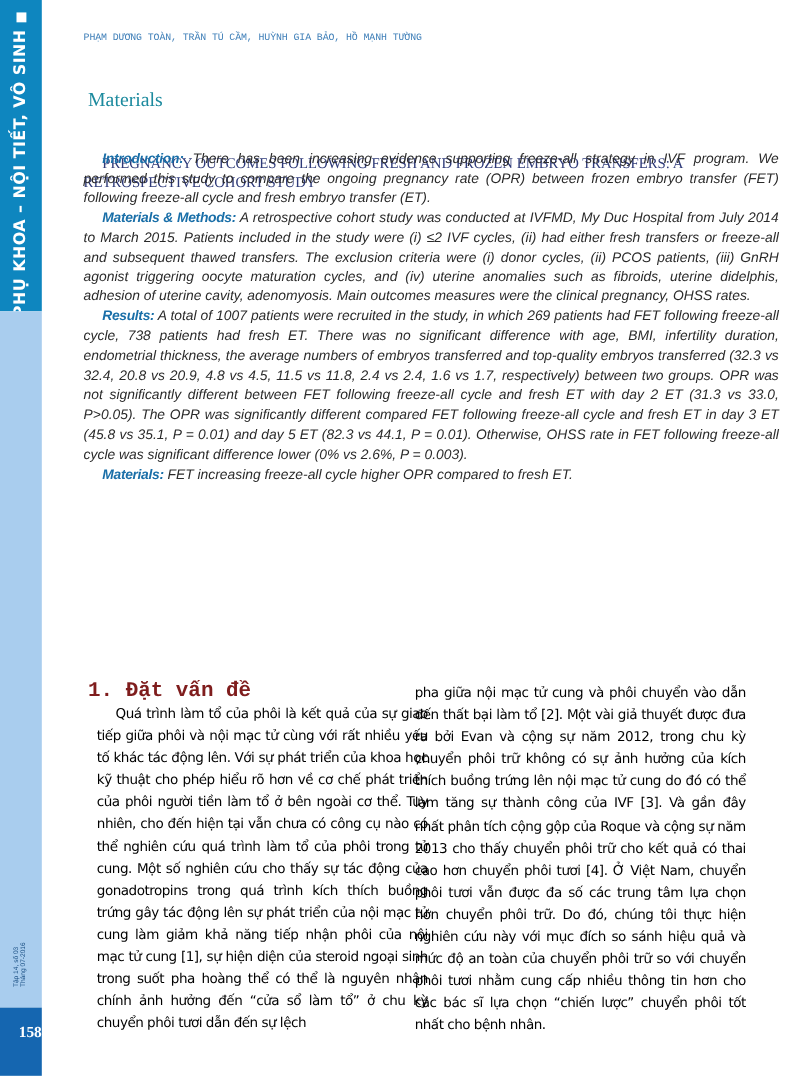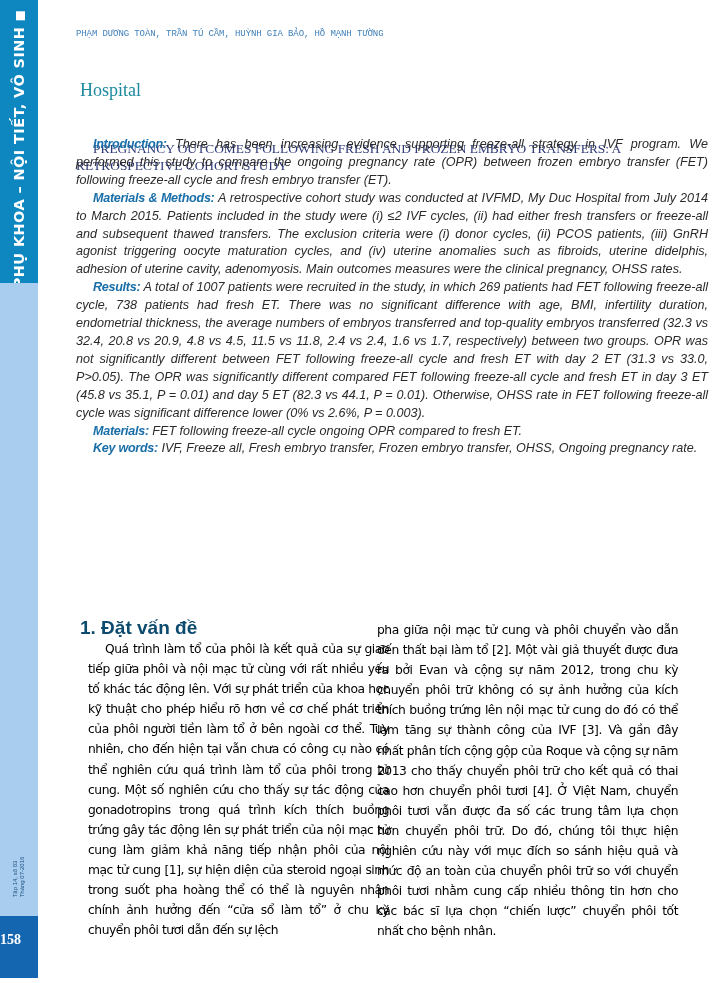--- a/index.html
+++ b/index.html
@@ -32,21 +32,21 @@
     display: inline-block; width: 9px; height: 9px; background: #fff;
     margin-left: 6px; vertical-align: middle;
   }
   .issue-label {
     position: absolute; left: 19px; top: 877px;
     transform: translate(-50%, -50%) rotate(-90deg);
     white-space: nowrap; color: #1a4f83; font-size: 6px; line-height: 7px;
     text-align: left; font-family: "Liberation Sans", sans-serif;
   }
   .page-number {
-    position: absolute; left: 0; top: 932px; width: 38px; text-align: left;
+    position: absolute; left: 0; top: 932px; width: 38px; text-align: right;
     color: #ffffff; font-weight: bold; font-size: 14px;
     font-family: "Liberation Serif", serif;
   }
   .authors {
     position: absolute; left: 76px; top: 29px;
     color: #3f7fb8; font-size: 9px; letter-spacing: -0.1px;
     font-family: Liberation Mono, monospace;
   }
   .abstract-heading {
     position: absolute; left: 80px; top: 80px;
@@ -65,22 +65,22 @@
     font-family: "Liberation Sans", sans-serif;
   }
   .abstract-body p { margin: 0; text-indent: 17px; }
   .lead {
     color: #1a6fa8; font-weight: bold; font-style: italic;
     font-family: "Liberation Sans", sans-serif;
     letter-spacing: -0.3px;
   }
   .section-heading {
     position: absolute; left: 80px; top: 617px;
-    color: #0c4a6e; font-size: 19px; font-weight: bold;
-    font-family: Liberation Sans, sans-serif;
+    color: #7f1d1d; font-size: 19px; font-weight: bold;
+    font-family: Liberation Mono, monospace;
   }
   .col {
     position: absolute; top: 639px; width: 301px;
     font-size: 12.3px; line-height: 20.1px; text-align: justify;
     color: #000000; font-family: "DejaVu Sans", sans-serif;
     letter-spacing: -0.45px;
   }
   .col p { margin: 0; }
   .col-left { left: 88px; text-indent: 17px; }
   .col-right { left: 377px; top: 620px; }
@@ -95,29 +95,28 @@
   <div class="issue-label" style="top:594px;">
     <div>Tập 14, số 03</div>
     <div>Tháng 07-2016</div>
   </div>
 </div>
 <div class="sidebar-page"></div>
 <div class="page-number">158</div>
 
 <div class="authors">PHẠM DƯƠNG TOÀN, TRẦN TÚ CẦM, HUỲNH GIA BẢO, HỒ MẠNH TƯỜNG</div>
 
-<div class="abstract-heading">Hospital</div>
+<div class="abstract-heading">Materials</div>
 <div class="abstract-title">PREGNANCY OUTCOMES FOLLOWING FRESH AND FROZEN EMBRYO TRANSFERS: A RETROSPECTIVE COHORT STUDY</div>
 
 <div class="abstract-body">
   <p><span class="lead">Introduction:</span><span> There has been increasing evidence supporting freeze-all strategy in IVF program. We performed this study to compare the ongoing pregnancy rate (OPR) between frozen embryo transfer (FET) following freeze-all cycle and fresh embryo transfer (ET).</span></p>
   <p><span class="lead">Materials &amp; Methods:</span><span> A retrospective cohort study was conducted at IVFMD, My Duc Hospital from July 2014 to March 2015. Patients included in the study were (i) ≤2 IVF cycles, (ii) had either fresh transfers or freeze-all and subsequent thawed transfers. The exclusion criteria were (i) donor cycles, (ii) PCOS patients, (iii) GnRH agonist triggering oocyte maturation cycles, and (iv) uterine anomalies such as fibroids, uterine didelphis, adhesion of uterine cavity, adenomyosis. Main outcomes measures were the clinical pregnancy, OHSS rates.</span></p>
   <p><span class="lead">Results:</span><span> A total of 1007 patients were recruited in the study, in which 269 patients had FET following freeze-all cycle, 738 patients had fresh ET. There was no significant difference with age, BMI, infertility duration, endometrial thickness, the average numbers of embryos transferred and top-quality embryos transferred (32.3 vs 32.4, 20.8 vs 20.9, 4.8 vs 4.5, 11.5 vs 11.8, 2.4 vs 2.4, 1.6 vs 1.7, respectively) between two groups. OPR was not significantly different between FET following freeze-all cycle and fresh ET with day 2 ET (31.3 vs 33.0, P&gt;0.05). The OPR was significantly different compared FET following freeze-all cycle and fresh ET in day 3 ET (45.8 vs 35.1, P = 0.01) and day 5 ET (82.3 vs 44.1, P = 0.01). Otherwise, OHSS rate in FET following freeze-all cycle was significant difference lower (0% vs 2.6%, P = 0.003).</span></p>
-  <p><span class="lead">Materials:</span><span> FET following freeze-all cycle ongoing OPR compared to fresh ET.</span></p>
-  <p><span class="lead">Key words:</span><span> IVF, Freeze all, Fresh embryo transfer, Frozen embryo transfer, OHSS, Ongoing pregnancy rate.</span></p>
+  <p><span class="lead">Materials:</span><span> FET increasing freeze-all cycle higher OPR compared to fresh ET.</span></p>
 </div>
 
 <div class="section-heading">1. Đặt vấn đề</div>
 
 <div class="col col-left">
   <p>Quá trình làm tổ của phôi là kết quả của sự giao tiếp giữa phôi và nội mạc tử cùng với rất nhiều yếu tố khác tác động lên. Với sự phát triển của khoa học kỹ thuật cho phép hiểu rõ hơn về cơ chế phát triển của phôi người tiền làm tổ ở bên ngoài cơ thể. Tuy nhiên, cho đến hiện tại vẫn chưa có công cụ nào có thể nghiên cứu quá trình làm tổ của phôi trong tử cung. Một số nghiên cứu cho thấy sự tác động của gonadotropins trong quá trình kích thích buồng trứng gây tác động lên sự phát triển của nội mạc tử cung làm giảm khả năng tiếp nhận phôi của nội mạc tử cung [1], sự hiện diện của steroid ngoại sinh trong suốt pha hoàng thể có thể là nguyên nhân chính ảnh hưởng đến “cửa sổ làm tổ” ở chu kỳ chuyển phôi tươi dẫn đến sự lệch</p>
 </div>
 <div class="col col-right">
   <p>pha giữa nội mạc tử cung và phôi chuyển vào dẫn đến thất bại làm tổ [2]. Một vài giả thuyết được đưa ra bởi Evan và cộng sự năm 2012, trong chu kỳ chuyển phôi trữ không có sự ảnh hưởng của kích thích buồng trứng lên nội mạc tử cung do đó có thể làm tăng sự thành công của IVF [3]. Và gần đây nhất phân tích cộng gộp của Roque và cộng sự năm 2013 cho thấy chuyển phôi trữ cho kết quả có thai cao hơn chuyển phôi tươi [4]. Ở Việt Nam, chuyển phôi tươi vẫn được đa số các trung tâm lựa chọn hơn chuyển phôi trữ. Do đó, chúng tôi thực hiện nghiên cứu này với mục đích so sánh hiệu quả và mức độ an toàn của chuyển phôi trữ so với chuyển phôi tươi nhằm cung cấp nhiều thông tin hơn cho các bác sĩ lựa chọn “chiến lược” chuyển phôi tốt nhất cho bệnh nhân.</p>
 </div>

